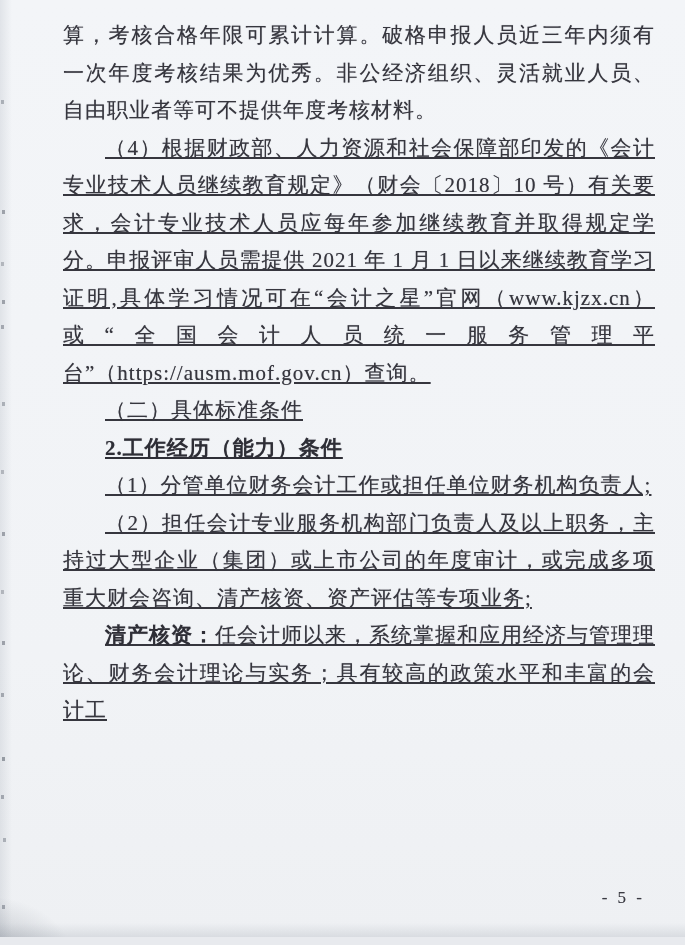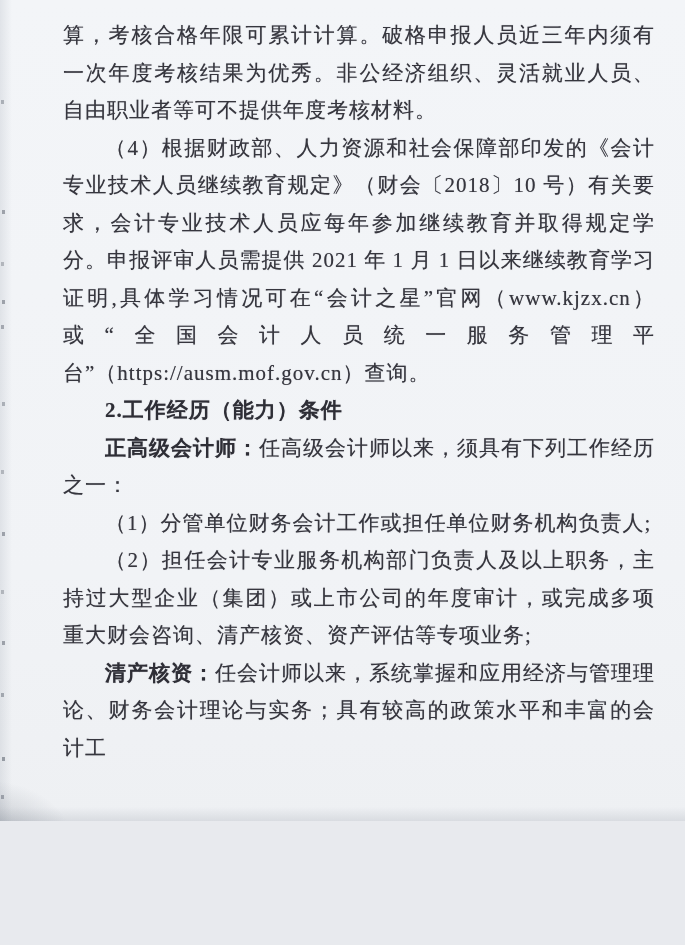--- a/index.html
+++ b/index.html
@@ -3,21 +3,21 @@
 <meta charset="utf-8">
 <style>
   html, body {
     margin: 0;
     padding: 0;
     background: #e8eaee;
   }
   .page {
     position: relative;
     width: 685px;
-    height: 821px;
+    height: 937px;
     margin: 0 auto;
     background:
       linear-gradient(180deg, #f3f5f8 0%, #f1f3f6 70%, #eef0f3 100%);
     overflow: hidden;
     font-family: "Liberation Serif", "DejaVu Serif", serif;
     color: #36363e;
   }
   
   .edge-left {
     position: absolute;
@@ -74,20 +74,21 @@
     margin: 0;
     font-size: 21px;
     line-height: 37.5px;
     letter-spacing: 1px;
     text-align: justify;
     text-align-last: left;
     text-shadow: 0 0 0.7px rgba(55,55,65,0.55);
   }
   .text-column p.indent {
     text-indent: 2em;
+    text-decoration: underline;
   }
   .text-column p.bold,
   .text-column p .lead {
     font-weight: bold;
     color: #2e2e36;
   }
   .page-number {
     position: absolute;
     top: 888px;
     right: 40px;
@@ -102,21 +103,21 @@
 
 <div class="page">
   <div class="edge-left"></div>
   <div class="edge-bottom"></div>
   <div class="corner-smudge"></div>
   <div class="noise"></div>
 
   <div class="text-column">
       <p><span>算，考核合格年限可累计计算。破格申报人员近三年内须有一次年度考核结果为优秀。非公经济组织、灵活就业人员、自由职业者等可不提供年度考核材料。</span></p>
       <p class="indent"><span>（4）根据财政部、人力资源和社会保障部印发的《会计专业技术人员继续教育规定》（财会〔2018〕10 号）有关要求，会计专业技术人员应每年参加继续教育并取得规定学分。申报评审人员需提供 2021 年 1 月 1 日以来继续教育学习证明,具体学习情况可在“会计之星”官网（www.kjzx.cn）或“全国会计人员统一服务管理平台”（https://ausm.mof.gov.cn）查询。</span></p>
+      <p class="indent"><span>（二）具体标准条件</span></p>
       <p class="indent bold"><span>2.工作经历（能力）条件</span></p>
-      <p class="indent"><span class="lead">正高级会计师：</span><span>任高级会计师以来，须具有下列工作经历之一：</span></p>
       <p class="indent"><span>（1）分管单位财务会计工作或担任单位财务机构负责人;</span></p>
       <p class="indent"><span>（2）担任会计专业服务机构部门负责人及以上职务，主持过大型企业（集团）或上市公司的年度审计，或完成多项重大财会咨询、清产核资、资产评估等专项业务;</span></p>
       <p class="indent"><span class="lead">清产核资：</span><span>任会计师以来，系统掌握和应用经济与管理理论、财务会计理论与实务；具有较高的政策水平和丰富的会计工</span></p>
     </div>
 
   <div class="page-number">- 5 -</div>
 </div>
 
 </body></html>

